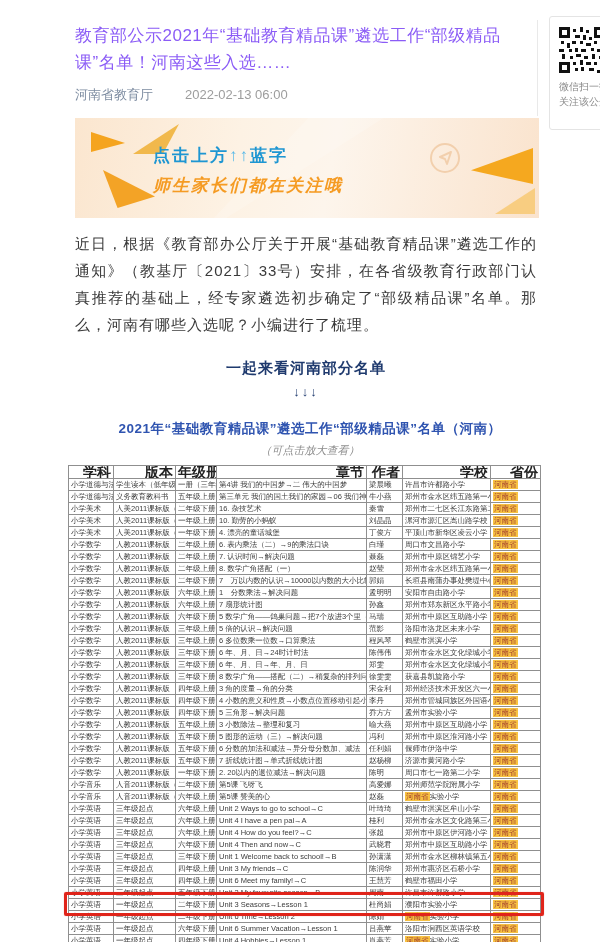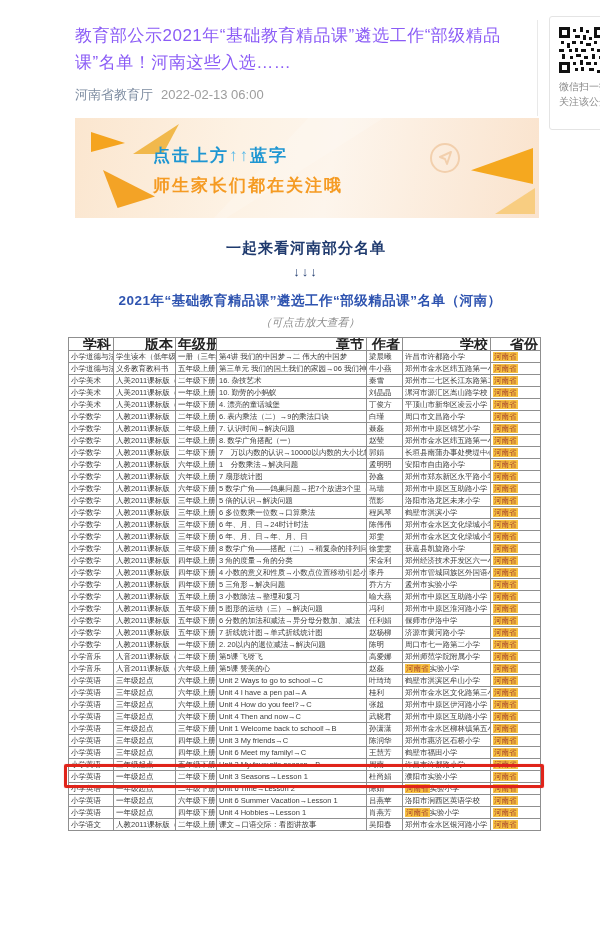--- a/index.html
+++ b/index.html
@@ -4,21 +4,21 @@
 <style>
   * { margin:0; padding:0; box-sizing:border-box; }
   html,body { width:600px; height:942px; background:#ffffff; overflow:hidden;
     font-family:"Liberation Sans","DejaVu Sans",sans-serif; }
   .page { position:relative; width:600px; height:942px; background:#fff; }
 
   
   .article { padding:22px 60px 0 75px; }
   .title { font-size:17px; line-height:27px; color:#8b5cf6; font-weight:500; letter-spacing:.5px; }
   .byline { margin-top:10px; font-size:13px; }
-  .byline .author { color:#7c8ba0; margin-right:8px; }
+  .byline .author { color:#7c8ba0; margin-right:32px; }
   .byline .date { color:#9d9d9d; }
 
   
   .v-divider { position:absolute; left:537px; top:20px; width:1px; height:96px; background:#e9e9e9; }
   .qr-panel { position:absolute; left:549px; top:16px; width:110px; height:114px;
     background:#fff; border:1px solid #e4e4e4; border-radius:3px; text-align:left; }
   .qr-panel svg { display:block; margin:10px 0 6px 9px; }
   .qr-text { font-size:10px; color:#8a8a8a; line-height:15px; margin-left:9px; white-space:nowrap; }
 
   
@@ -34,31 +34,31 @@
   .t4 { left:396px; top:30px; width:62px; height:36px; background:#f5a81f;
     clip-path:polygon(100% 0,0 62%,100% 100%); }
   .t5 { left:420px; top:70px; width:40px; height:26px; background:#f7c76d;
     clip-path:polygon(0 100%,100% 0,100% 100%); opacity:.8; }
   .t6 { left:120px; top:-20px; width:220px; height:140px; background:#ffffff; opacity:.18;
     clip-path:polygon(0 100%,100% 0,60% 0); }
   .banner-line1 { position:absolute; left:78px; top:26px; font-size:17px; font-weight:bold; letter-spacing:2px; }
   .banner-line1 .blue { color:#1e96d2; }
   .banner-line1 .arrows { color:#58b9e8; font-weight:bold; }
   .banner-line2 { position:absolute; left:78px; top:56px; font-size:17px; font-weight:bold;
-    color:#f59b23; letter-spacing:2px; }
+    color:#f59b23; letter-spacing:2px;font-style:italic; }
   .cursor-badge { position:absolute; left:352px; top:22px; opacity:.8; }
 
   
   .paragraph { margin-top:12px; width:462px; font-size:15px; line-height:27px; color:#3a3a3a;
     letter-spacing:1px; text-align:justify; }
   .callout { margin-top:21px; width:462px; text-align:center; font-size:15px; font-weight:bold;
     color:#1f3a6e; letter-spacing:1px; }
   .down-arrows { margin-top:6px; width:462px; text-align:center; font-size:13px; font-weight:bold;
     color:#1f3a6e; letter-spacing:2px; }
-  .table-title { margin-top:13px; width:470px; text-align:center; font-size:13.5px; font-weight:bold;
+  .table-title { margin-top:21px; width:470px; text-align:center; font-size:13.5px; font-weight:bold;
     color:#2f54b0; letter-spacing:.5px; }
   .table-hint { margin-top:5px; width:470px; text-align:center; font-size:11px; color:#8d8d8d;font-style:italic; }
 
   
   .table-wrap { position:relative; margin:7px 0 0 -7px; width:472px; }
   table.course { width:472px; border-collapse:collapse; table-layout:fixed;
     font-size:7.5px; color:#3c3c3c; background:#fff; }
   table.course th, table.course td { border:1px solid #8f8f8f; padding:0 2px; height:12px;
     line-height:11px; white-space:nowrap; overflow:hidden; text-align:left; font-weight:normal; }
   table.course th { height:13px; font-weight:bold; font-size:14px; text-align:right; color:#222;text-decoration:underline; }
@@ -89,20 +89,21 @@
       <div class="banner-line1"><span class="blue">点击上方</span><span class="arrows">↑↑</span><span class="blue">蓝字</span></div>
       <div class="banner-line2">师生家长们都在关注哦</div>
       <div class="cursor-badge">
         <svg width="36" height="36" viewBox="0 0 36 36">
           <circle cx="18" cy="18" r="14" fill="none" stroke="#f0c9a2" stroke-width="2"></circle>
           <path d="M24 12 L13 17 L18 19 L20 24 Z" fill="none" stroke="#f0c9a2" stroke-width="2" stroke-linejoin="round"></path>
         </svg>
       </div>
     </div>
 
+    <div class="paragraph">近日，根据《教育部办公厅关于开展“基础教育精品课”遴选工作的通知》（教基厅〔2021〕33号）安排，在各省级教育行政部门认真推荐的基础上，经专家遴选初步确定了“部级精品课”名单。那么，河南有哪些入选呢？小编进行了梳理。</div>
 
     <div class="callout">一起来看河南部分名单</div>
     <div class="down-arrows">↓↓↓</div>
 
     <div class="table-title">2021年“基础教育精品课”遴选工作“部级精品课”名单（河南）</div>
     <div class="table-hint">（可点击放大查看）</div>
 
     <div class="table-wrap">
       <table class="course">
         <colgroup>

